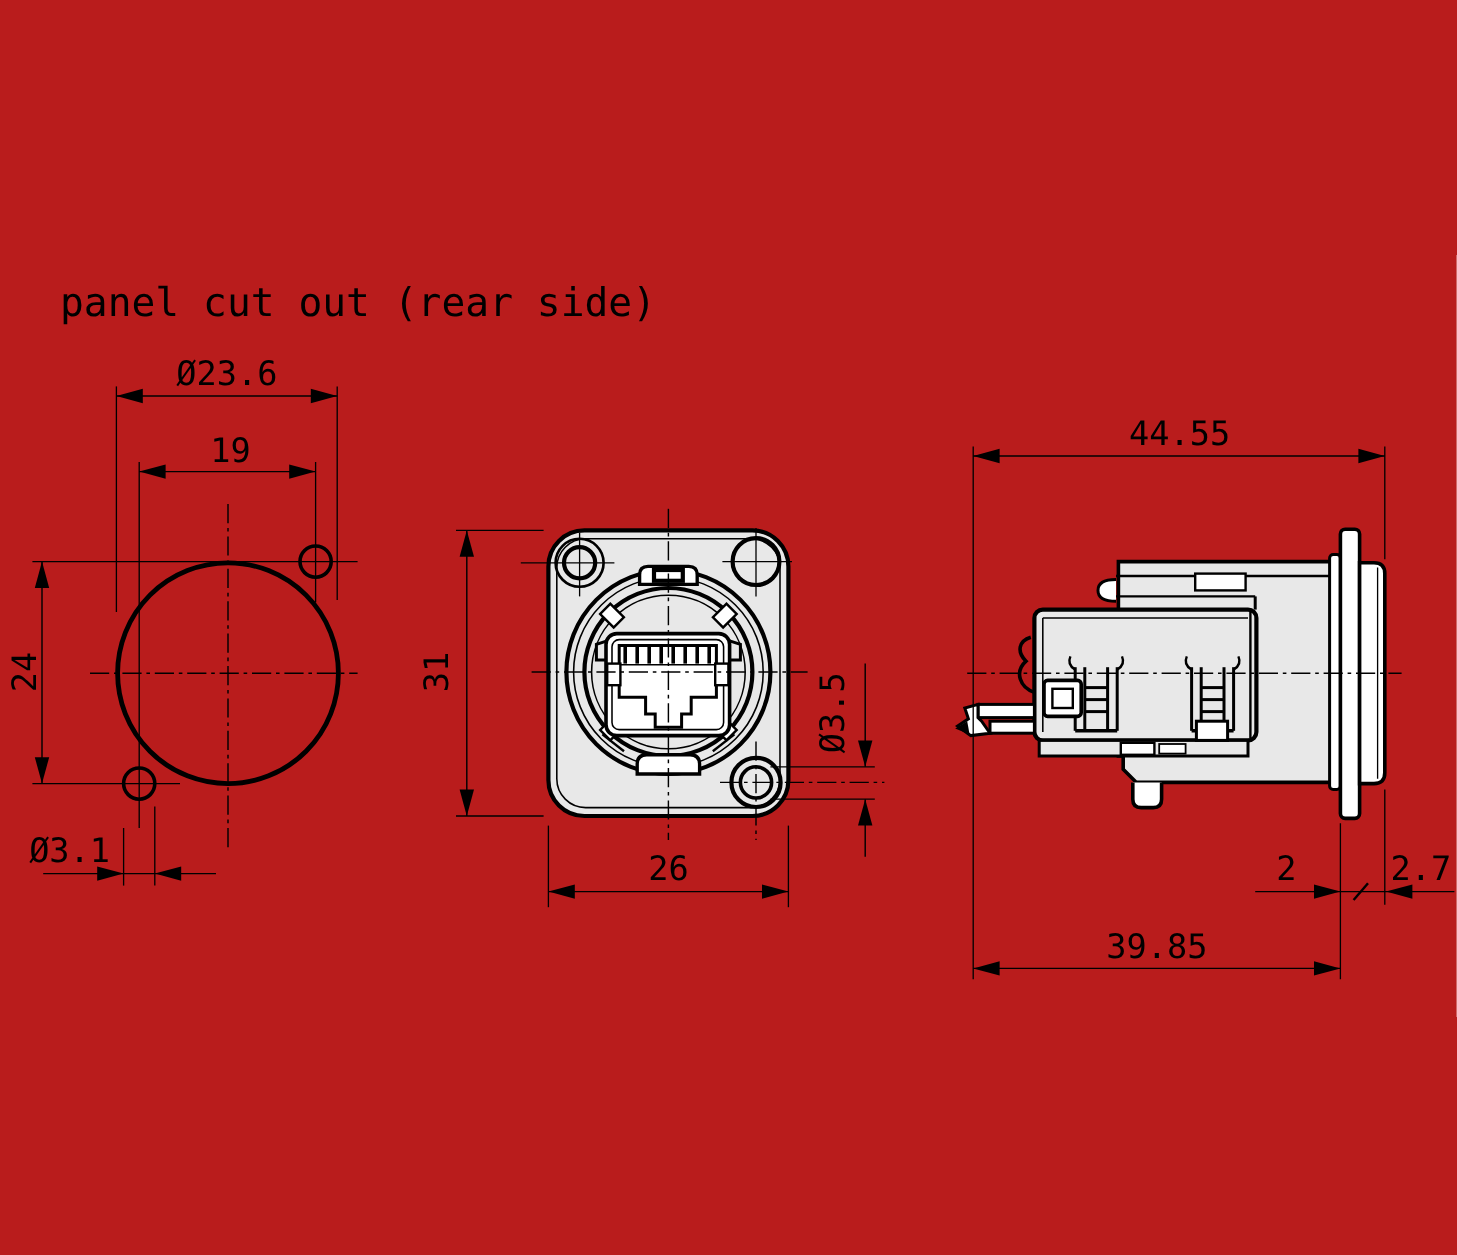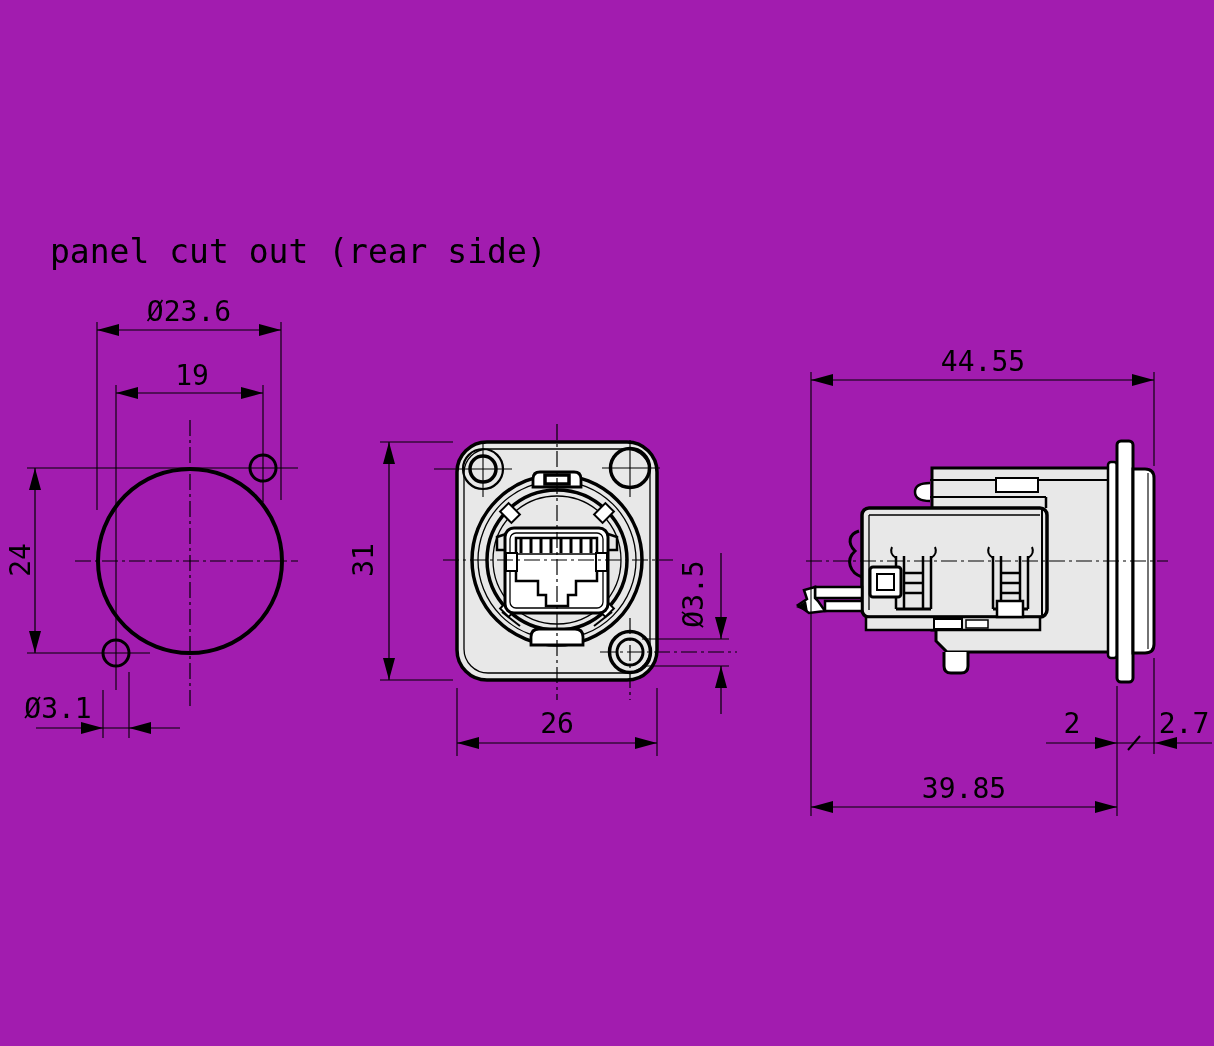--- a/index.html
+++ b/index.html
@@ -1,16 +1,16 @@
 <!DOCTYPE html>
 <html><head>
 <meta charset="utf-8">
 <style>
   html,body{margin:0;padding:0;background:#ffffff;}
-  .canvas{position:relative;width:1214px;height:1046px;background:#a21caf;overflow:hidden;}
+  .canvas{position:relative;width:1214px;height:1046px;background:#b91c1c;overflow:hidden;}
   svg{position:absolute;left:0;top:0;}
   .ol   {fill:none;stroke:#000;stroke-width:3;}
   .ol35 {fill:none;stroke:#000;stroke-width:3.5;}
   .gray {fill:#e8e8e8;stroke:#000;stroke-width:3;}
   .gray35{fill:#e8e8e8;stroke:#000;stroke-width:3.5;}
   .white{fill:#ffffff;stroke:#000;stroke-width:3;}
   .white25{fill:#ffffff;stroke:#000;stroke-width:2.5;}
   .white2{fill:#ffffff;stroke:#000;stroke-width:2;}
   .thin {fill:none;stroke:#000;stroke-width:1.3;}
   .med  {fill:none;stroke:#000;stroke-width:2;}

